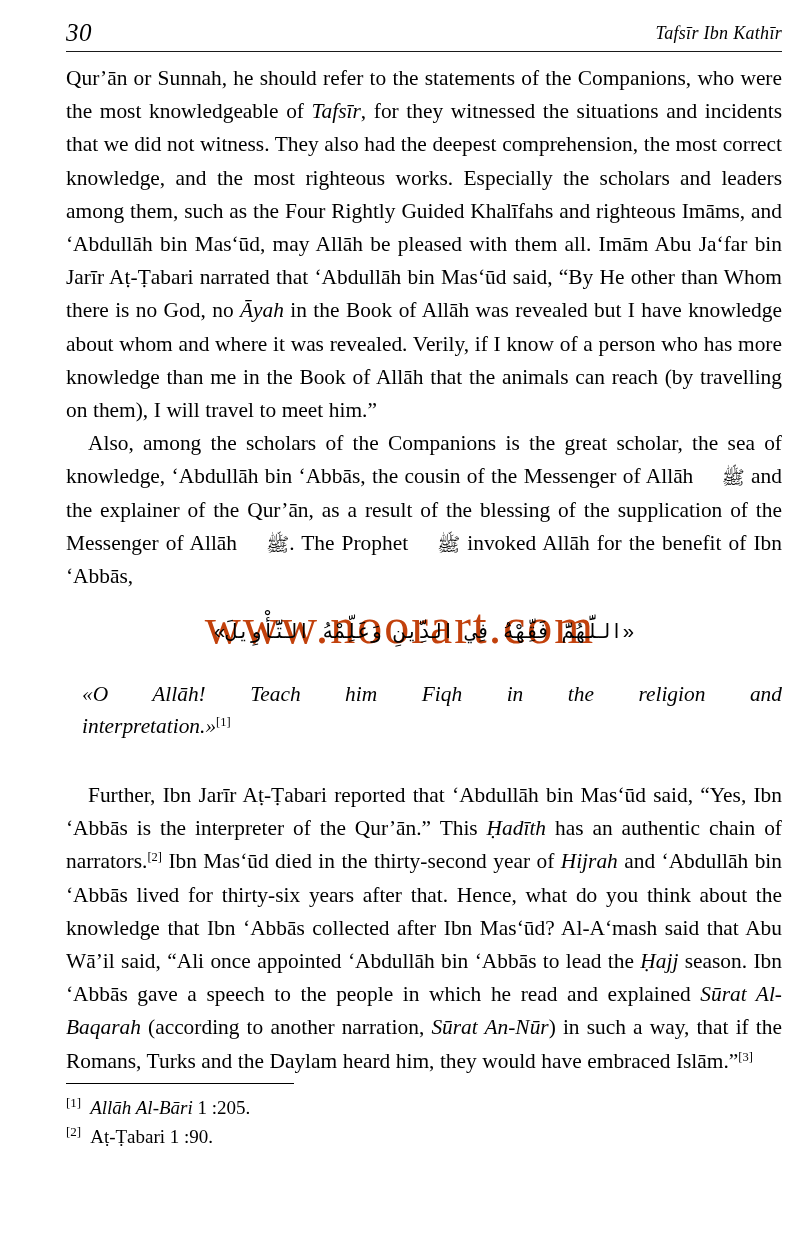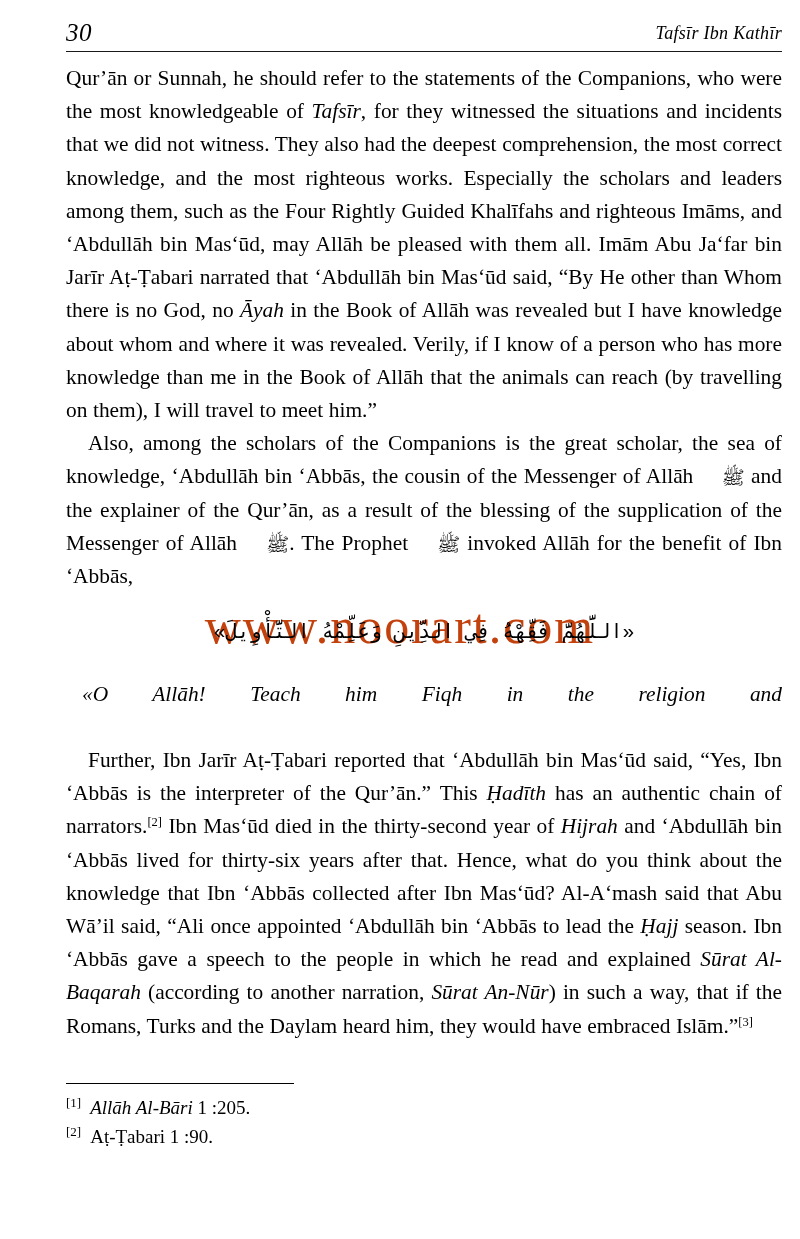--- a/index.html
+++ b/index.html
@@ -193,23 +193,24 @@
 
   <div class="body-col">
     <p class="para" id="para-1">Qur’ān or Sunnah, he should refer to the statements of the Companions, who were the most knowledgeable of <i>Tafsīr</i>, for they witnessed the situations and incidents that we did not witness. They also had the deepest comprehension, the most correct knowledge, and the most righteous works. Especially the scholars and leaders among them, such as the Four Rightly Guided Khalīfahs and righteous Imāms, and ‘Abdullāh bin Mas‘ūd, may Allāh be pleased with them all. Imām Abu Ja‘far bin Jarīr Aṭ-Ṭabari narrated that ‘Abdullāh bin Mas‘ūd said, “By He other than Whom there is no God, no <i>Āyah</i> in the Book of Allāh was revealed but I have knowledge about whom and where it was revealed. Verily, if I know of a person who has more knowledge than me in the Book of Allāh that the animals can reach (by travelling on them), I will travel to meet him.”</p>
     <p class="para indent" id="para-2">Also, among the scholars of the Companions is the great scholar, the sea of knowledge, ‘Abdullāh bin ‘Abbās, the cousin of the Messenger of Allāh <span class="salawat">ﷺ</span> and the explainer of the Qur’ān, as a result of the blessing of the supplication of the Messenger of Allāh <span class="salawat">ﷺ</span>. The Prophet <span class="salawat">ﷺ</span> invoked Allāh for the benefit of Ibn ‘Abbās,</p>
   </div>
 
   <div class="arabic-line">«اللَّهُمَّ فَقِّهْهُ فِي الدِّينِ وَعَلِّمْهُ التَّأْوِيلَ»</div>
 
   <div class="translation">
     <span class="l1">«O Allāh! Teach him Fiqh in the religion and</span>
-  </div>
-
-  <div class="body-col" style="top:744px;">
+    <span class="l2"><span>interpretation.»</span><sup class="fnref">[1]</sup></span>
+  </div>
+
+  <div class="body-col" style="top:779px;">
     <p class="para indent" id="para-3">Further, Ibn Jarīr Aṭ-Ṭabari reported that ‘Abdullāh bin Mas‘ūd said, “Yes, Ibn ‘Abbās is the interpreter of the Qur’ān.” This <i>Ḥadīth</i> has an authentic chain of narrators.<sup class="fnref">[2]</sup>  Ibn Mas‘ūd died in the thirty-second year of <i>Hijrah</i> and ‘Abdullāh bin ‘Abbās lived for thirty-six years after that. Hence, what do you think about the knowledge that Ibn ‘Abbās collected after Ibn Mas‘ūd? Al-A‘mash said that Abu Wā’il said, “Ali once appointed ‘Abdullāh bin ‘Abbās to lead the <i>Ḥajj</i> season. Ibn ‘Abbās gave a speech to the people in which he read and explained <i>Sūrat Al-Baqarah</i> (according to another narration, <i>Sūrat An-Nūr</i>) in such a way, that if the Romans, Turks and the Daylam heard him, they would have embraced Islām.”<sup class="fnref">[3]</sup></p>
   </div>
 
   <div class="footnotes">
     <div class="fn-rule"></div>
     <div class="fn-list">
         <div class="fn-item"><span class="fn-num">[1]</span><span class="fn-text"><i>Allāh Al-Bāri</i> 1 :205.</span></div>
         <div class="fn-item"><span class="fn-num">[2]</span><span class="fn-text">Aṭ-Ṭabari 1 :90.</span></div>
       </div>
   </div>

